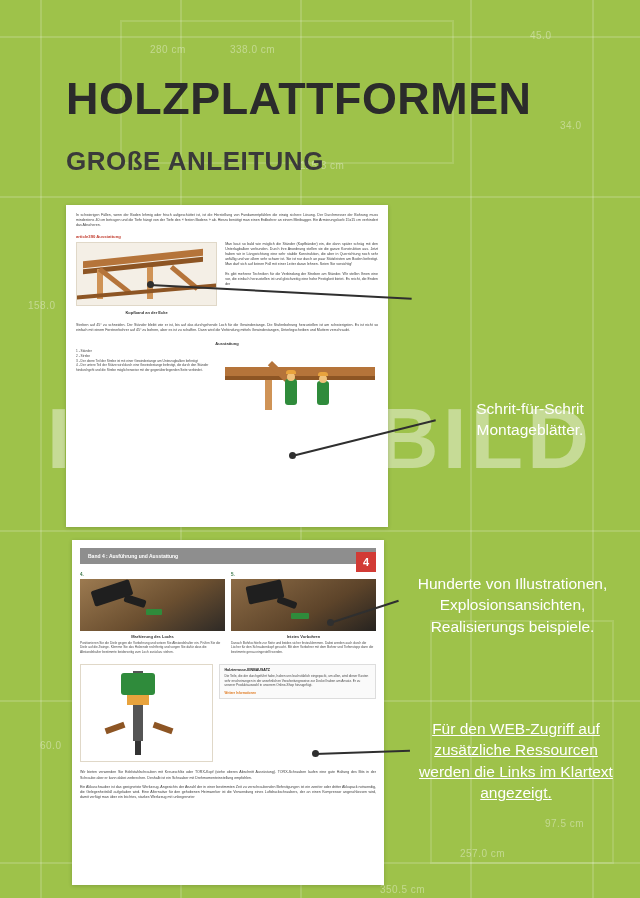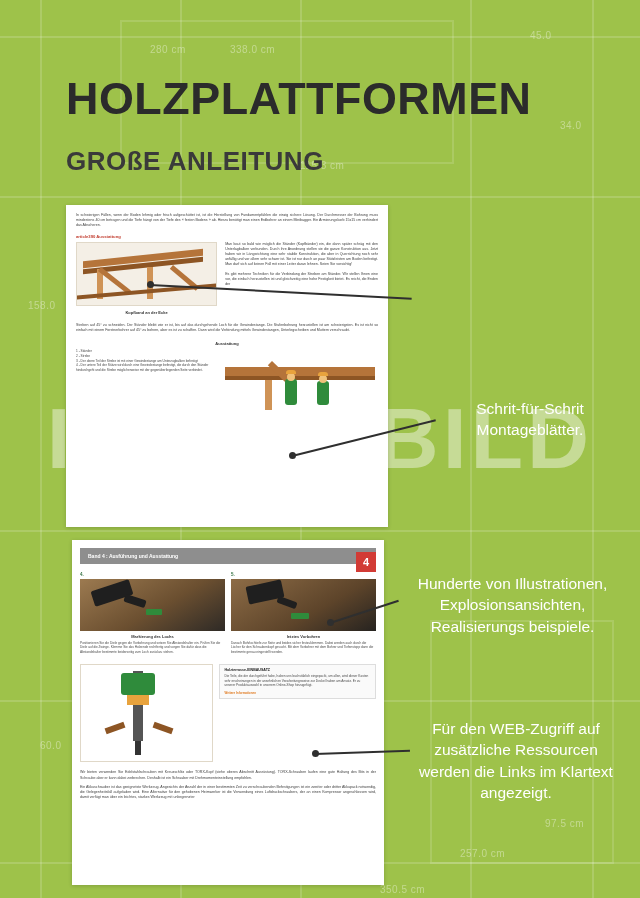--- a/index.html
+++ b/index.html
@@ -212,21 +212,21 @@
   .callout {
     position: absolute;
     color: #ffffff;
     font-size: 15.5px;
     line-height: 1.38;
     text-align: center;
   }
   #callout-1 { left: 410px; top: 252px; width: 205px; }
   #callout-2 { left: 440px; top: 398px; width: 180px; }
   #callout-3 { left: 400px; top: 545px; width: 225px; margin-top: 28px; }
-  #callout-4 { left: 410px; top: 718px; width: 212px; }
+  #callout-4 { left: 410px; top: 718px; width: 212px; text-decoration: underline; }
   .leader {
     position: absolute;
     height: 1.5px;
     background: #2f2f2f;
     transform-origin: left center;
   }
   .leader-dot {
     position: absolute;
     width: 7px;
     height: 7px;

